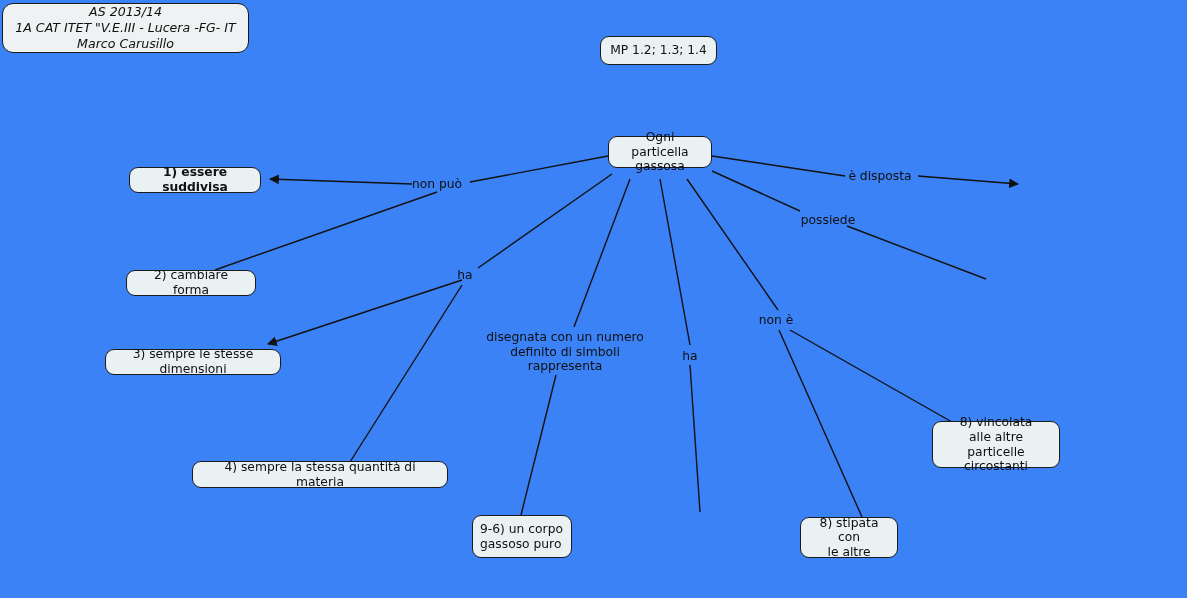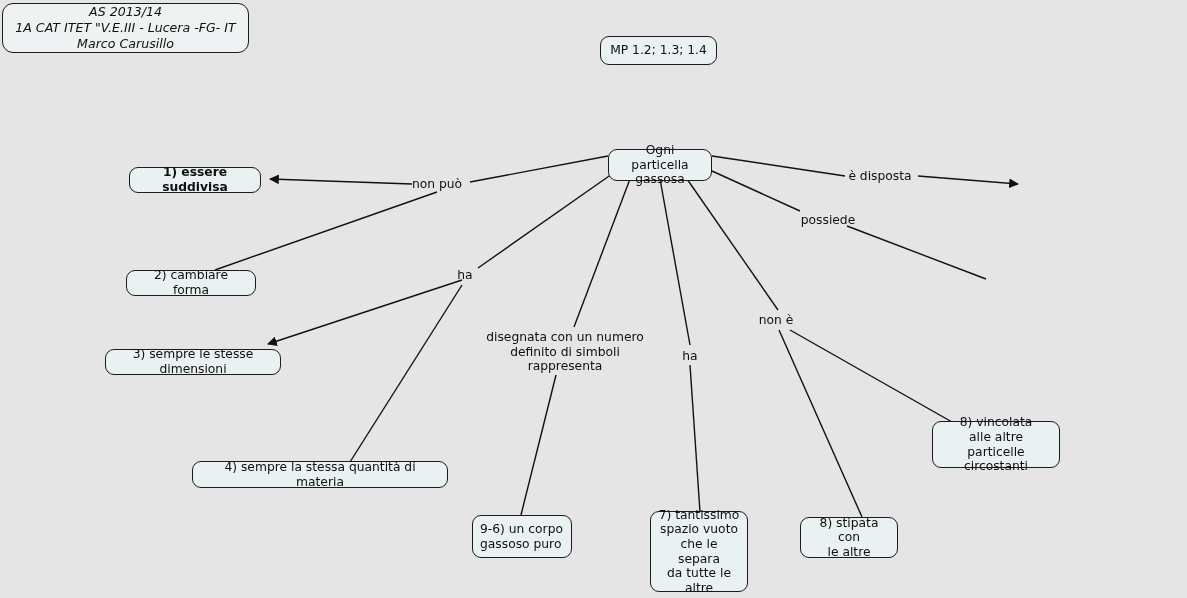--- a/index.html
+++ b/index.html
@@ -4,21 +4,21 @@
 <style>
   html, body {
     margin: 0;
     padding: 0;
     background: #ffffff;
   }
   #canvas {
     position: relative;
     width: 1187px;
     height: 598px;
-    background: #e5e5e5;
+    background: #3b82f6;
     font-family: "DejaVu Sans", sans-serif;
     overflow: hidden;
   }
   svg.links {
     position: absolute;
     left: 0;
     top: 0;
     width: 1187px;
     height: 598px;
     pointer-events: none;
@@ -106,39 +106,34 @@
       <path d="M 918 176 L 1018 184" marker-end="url(#arrow)"></path>
     </g>
   </svg>
 
   <div class="node header" style="left:2px; top:3px; width:247px; height:50px;">AS 2013/14
 1A CAT ITET "V.E.III - Lucera -FG- IT
 Marco Carusillo</div>
 
   <div class="node" style="left:600px; top:36px; width:117px; height:29px;">MP 1.2; 1.3; 1.4</div>
 
-  <div class="node" style="left:608px; top:149px; width:104px; height:32px;">Ogni particella
+  <div class="node" style="left:608px; top:136px; width:104px; height:32px;">Ogni particella
 gassosa</div>
 
   <div class="node" style="left:129px; top:167px; width:132px; height:26px;font-weight:bold;">1) essere suddivisa</div>
 
   <div class="node" style="left:126px; top:270px; width:130px; height:26px;">2) cambiare forma</div>
 
   <div class="node" style="left:105px; top:349px; width:176px; height:26px;">3) sempre le stesse dimensioni</div>
 
   <div class="node" style="left:192px; top:461px; width:256px; height:27px;">4) sempre la stessa quantità di materia</div>
 
   <div class="node left-align" style="left:472px; top:515px; width:100px; height:43px;">9-6) un corpo
 gassoso puro</div>
 
-  <div class="node" style="left:650px; top:511px; width:98px; height:81px;">7) tantissimo
-spazio vuoto
-che le separa
-da tutte le
-altre</div>
 
   <div class="node" style="left:800px; top:517px; width:98px; height:41px;">8) stipata con
 le altre</div>
 
   <div class="node" style="left:932px; top:421px; width:128px; height:47px;">8) vincolata
 alle altre particelle
 circostanti</div>
 
 
 

